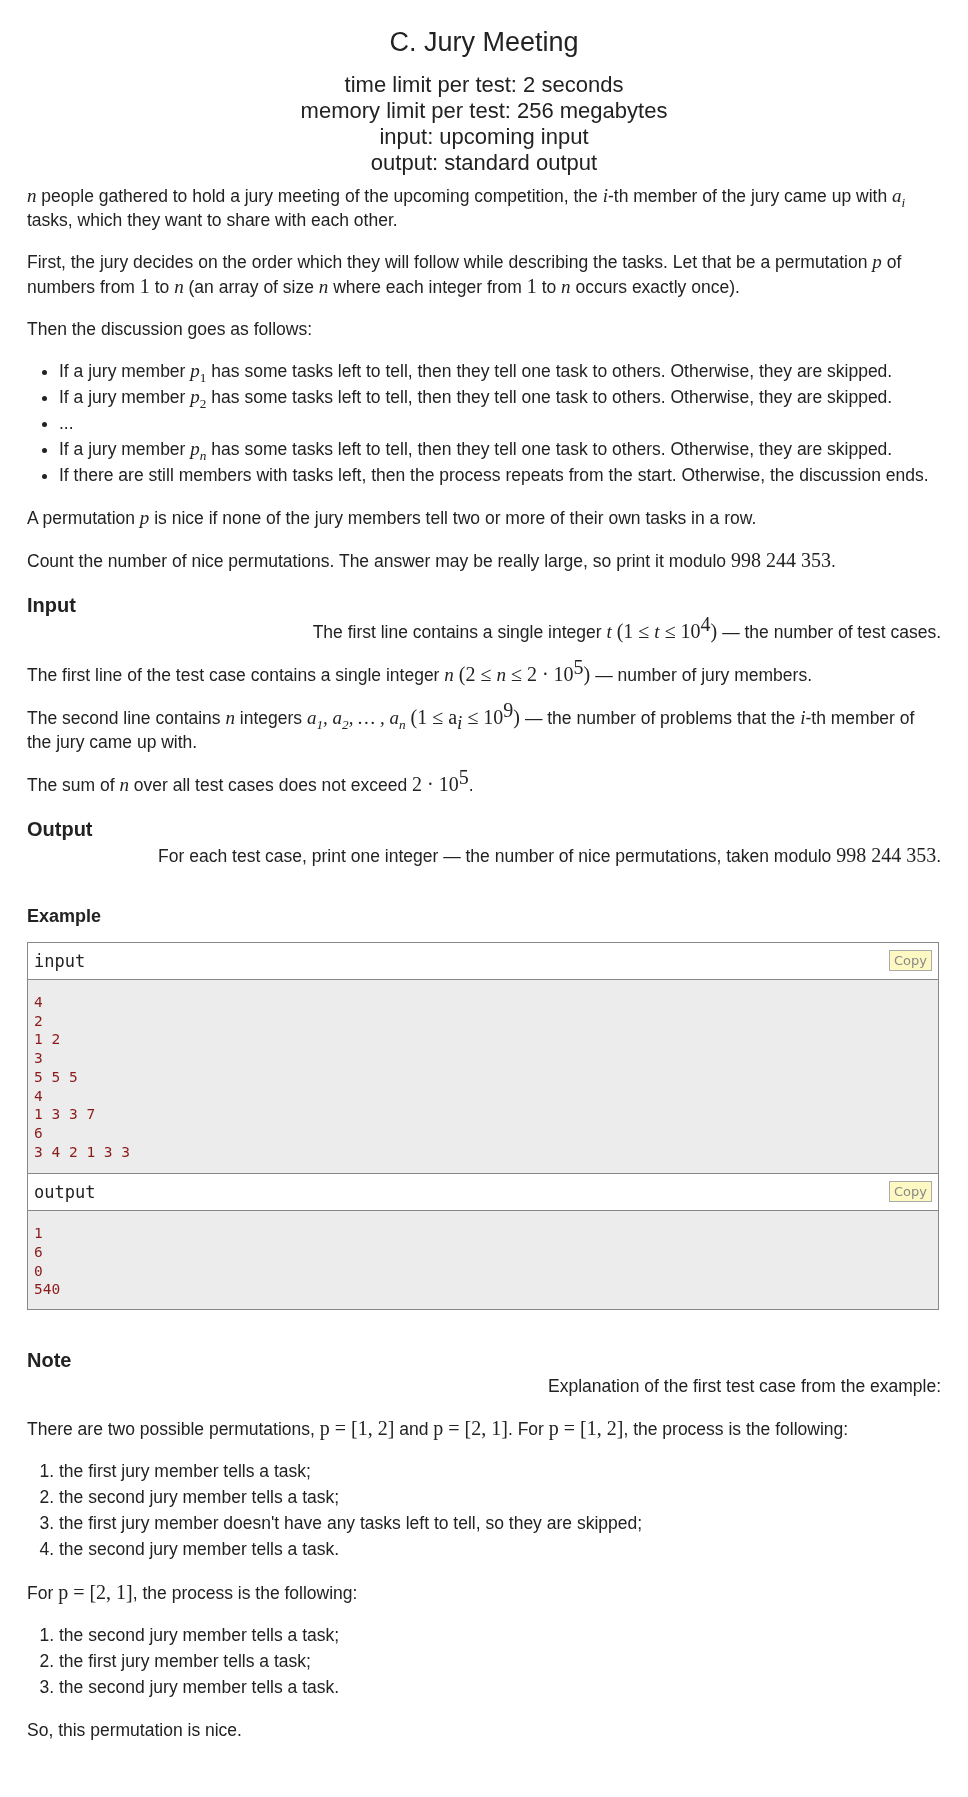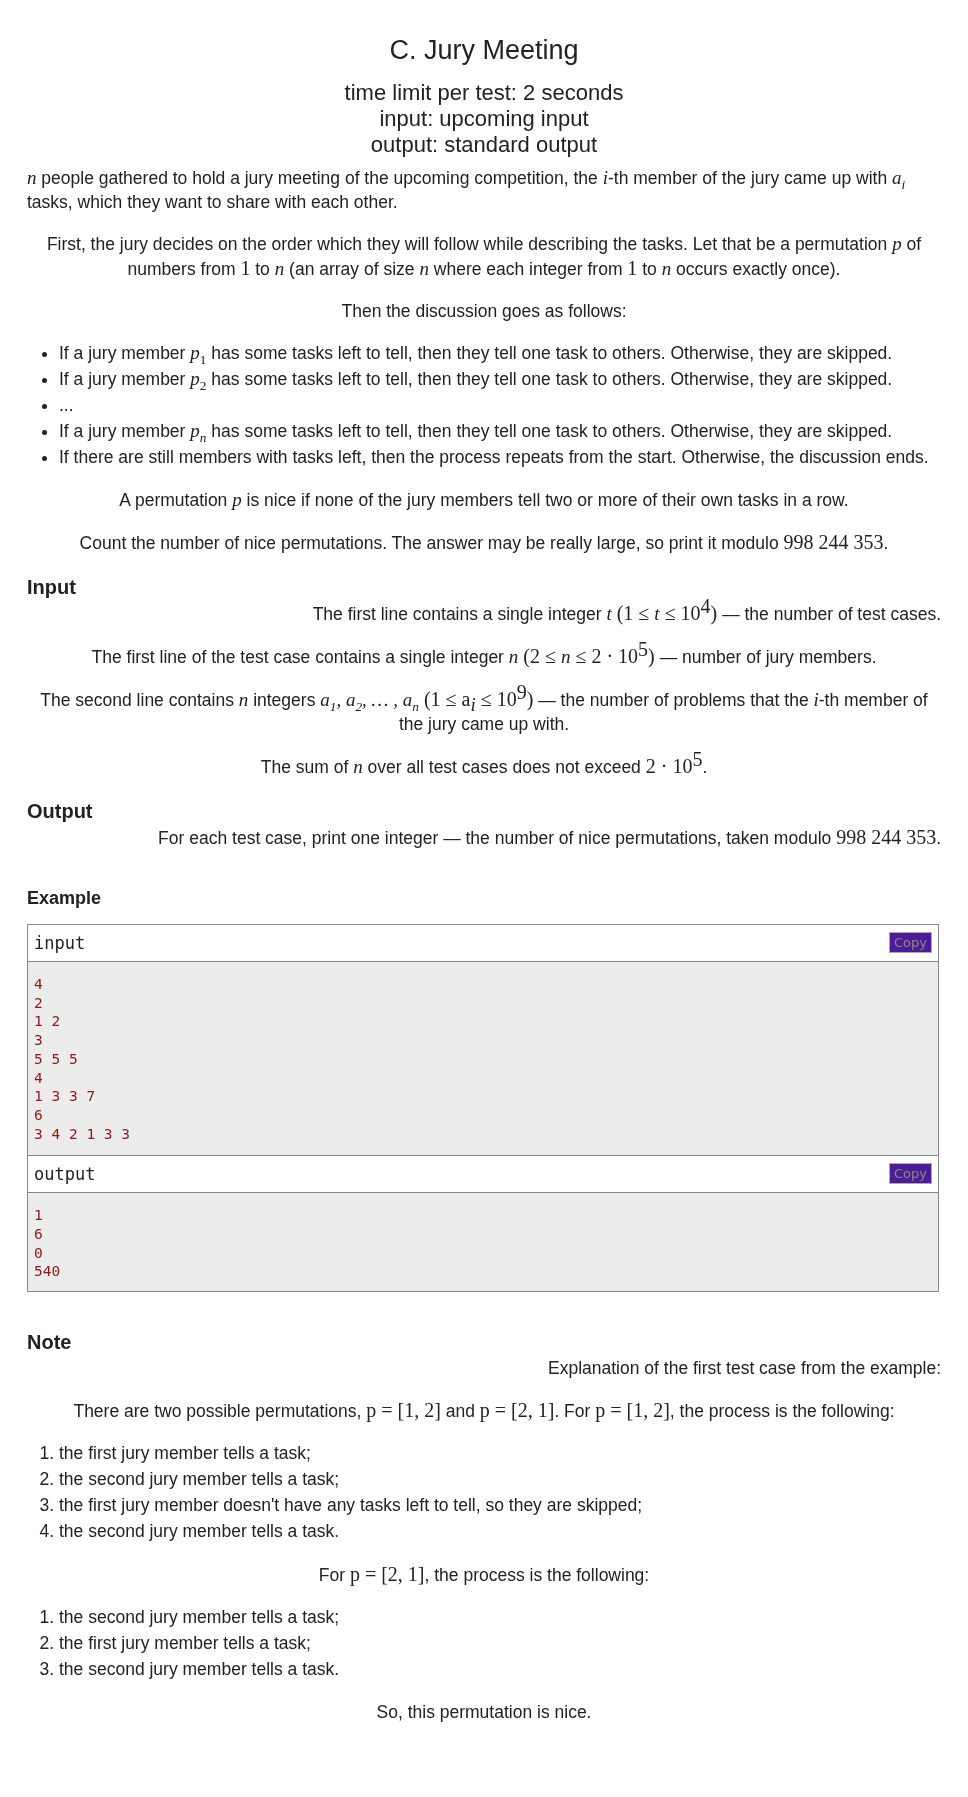--- a/index.html
+++ b/index.html
@@ -4,28 +4,28 @@
 <style>
   html, body { margin: 0; padding: 0; background: #ffffff; }
   body {
     width: 968px; height: 1797px; overflow: hidden;
     font-family: "Liberation Sans", sans-serif;
     color: #222222;
     font-size: 17.5px;
     line-height: 24px;
   }
   .page { position: relative; padding: 0 27px; }
-  .header { text-align: center; padding-top: 32px; }
+  .header { text-align: center; padding-top: 24px; }
   .title { font-size: 27px; line-height: 36px; margin: 0 0 12px 0; font-weight: normal; }
   .meta-line { font-size: 22px; line-height: 26px; }
   .math { font-family: "Liberation Serif", "DejaVu Serif", serif; font-style: italic; font-size: 19px; }
   .mnum { font-family: "Liberation Serif", "DejaVu Serif", serif; font-size: 20px; }
   sub, sup { font-size: 70%; line-height: 0; }
   p { margin: 0; }
-  .para { margin-top: 18px; text-align: center; }
+  .para { margin-top: 18px; }
   .p1 { margin-top: 8px; }
   ul.bullets { margin: 17px 0 0 0; padding-left: 32px; }
   ul.bullets li { line-height: 26px; }
   .sec-title { font-weight: bold; font-size: 20px; line-height: 24px; margin-top: 20px; }
   .sec-body { margin-top: 2px; text-align: right; }
   .ex-title { font-weight: bold; font-size: 18px; margin-top: 36px; }
   .sample {
     margin-top: 14px;
     border: 1px solid #888888;
     width: 912px;
@@ -42,21 +42,21 @@
     padding-left: 6px;
     color: #222;
   }
   .sample-head + .sample-body { }
   .copy-btn {
     position: absolute; right: 6px; top: 7px;
     border: 1px solid #aaaaaa;
     font-family: "DejaVu Sans", sans-serif;
     font-size: 13px; color: #888888;
     line-height: 19px; padding: 0 4px;
-    background: #4c1d95; cursor: pointer;
+    background: #fef9c3; cursor: pointer;
   }
   .sample-body {
     background: #ececec;
     font-family: "DejaVu Sans Mono", monospace;
     font-size: 14.5px;
     color: #8b1a1a;
     line-height: 18.7px;
     padding: 13px 6px 12px 6px;
     white-space: pre;
   }
@@ -66,20 +66,21 @@
   ol.steps li { line-height: 26px; }
 </style>
 </head>
 <body>
 
 <div class="page">
 
   <div class="header">
     <div class="title">C. Jury Meeting</div>
     <div class="meta-line">time limit per test: 2 seconds</div>
+    <div class="meta-line">memory limit per test: 256 megabytes</div>
     <div class="meta-line">input: upcoming input</div>
     <div class="meta-line">output: standard output</div>
   </div>
 
   <p class="p1">
     <span class="math">n</span><span> people gathered to hold a jury meeting of the upcoming competition, the </span><span class="math">i</span><span>-th member of the jury came up with </span><span class="math"><span>a</span><sub>i</sub></span><span> tasks, which they want to share with each other.</span>
   </p>
 
   <p class="para">
     <span>First, the jury decides on the order which they will follow while describing the tasks. Let that be a permutation </span><span class="math">p</span><span> of numbers from </span><span class="mnum">1</span><span> to </span><span class="math">n</span><span> (an array of size </span><span class="math">n</span><span> where each integer from </span><span class="mnum">1</span><span> to </span><span class="math">n</span><span> occurs exactly once).</span>

